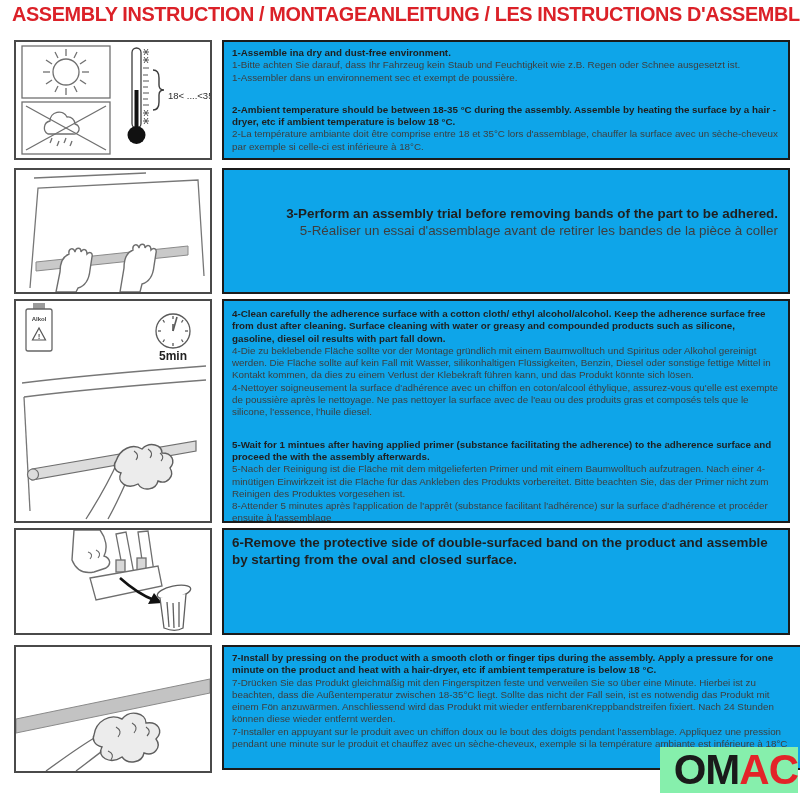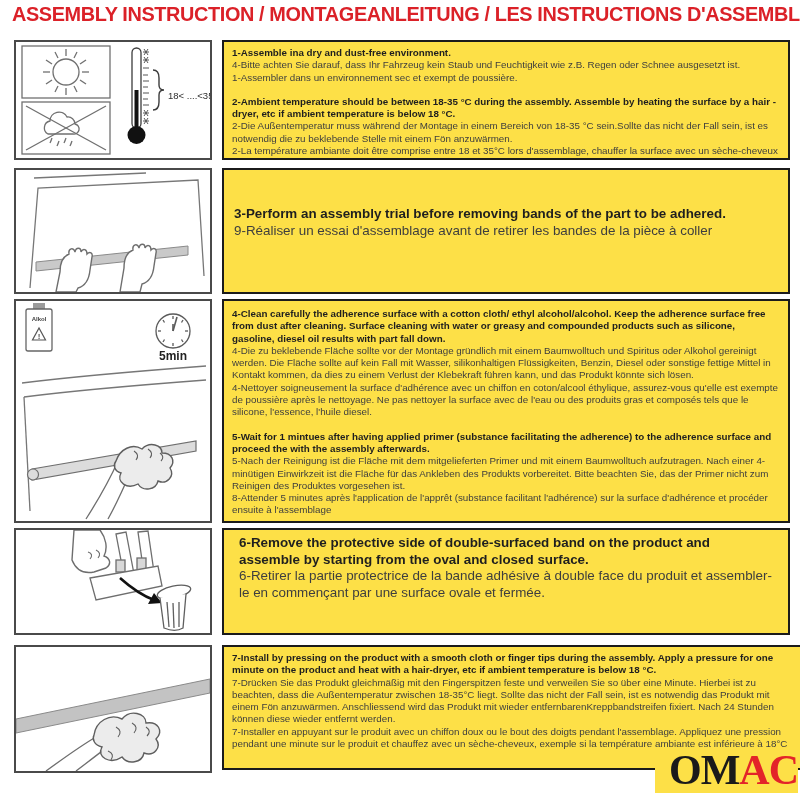--- a/index.html
+++ b/index.html
@@ -9,36 +9,36 @@
   }
   .title{
     position:absolute;top:2px;left:0;width:800px;text-align:center;
     font-size:20.5px;font-weight:bold;letter-spacing:-0.4px;white-space:nowrap;
     color:#DB2128;margin:0;transform:scaleX(0.97);transform-origin:center;
   }
   .ibox{
     position:absolute;border:2px solid #4a4a4a;background:#fff;box-sizing:border-box;
   }
   .tbox{
-    position:absolute;border:2px solid #1b1b1b;background:#fde047;box-sizing:border-box;
+    position:absolute;border:2px solid #1b1b1b;background:#0ea5e9;box-sizing:border-box;
     color:#3e3e3e;overflow:hidden;
   }
   .tbox p{margin:0;}
   .small p{font-size:9.8px;line-height:12.3px;}
   .big p{font-size:13.4px;line-height:16.5px;}
-  .sec + .sec{margin-top:12px;}
+  .sec + .sec{margin-top:20px;}
   p.en{font-weight:bold;color:#1f1f1f;}
   .pad-sm{padding:5px 8px;}
   .pad-3{padding:36px 10px 0 10px;}
-  .pad-4{padding:5px 15px;}
+  .pad-4{padding:5px 8px;}
   svg{display:block;}
   .logo{
-    position:absolute;top:747px;right:2px;background:#fde047;z-index:5;
+    position:absolute;top:747px;right:2px;background:#86efac;z-index:5;
     padding:2px 0 2px 14px;font-weight:bold;font-size:42px;line-height:42px;
-    letter-spacing:-1px;white-space:nowrap;font-family:Liberation Serif, serif;
+    letter-spacing:-1px;white-space:nowrap;
   }
   .logo .lb{color:#1a1a1a;}
   .logo .lr{color:#E32429;}
 </style>
 </head>
 <body>
 
 <h1 class="title">ASSEMBLY INSTRUCTION / MONTAGEANLEITUNG / LES INSTRUCTIONS D'ASSEMBLAGE</h1>
 
 <div class="ibox" style="left:14px;top:40px;width:198px;height:120px;">
@@ -101,50 +101,49 @@
 
       <path d="M137,28 q6,0 6,8 v7 q0,5 5,5 q-5,0 -5,5 v7 q0,8 -6,8" stroke="#3c3c3c" stroke-width="1.4"></path>
     </g>
     <text x="152" y="57" font-size="9.5" fill="#2e2e2e" font-family="Liberation Sans, sans-serif">18&lt; ....&lt;35 °C</text>
   </svg>
 </div>
 
 <div class="tbox small pad-sm" style="left:222px;top:40px;width:568px;height:120px;">
   <div class="sec">
     <p class="en">1-Assemble ina dry and dust-free environment.</p>
-    <p>4-Bitte achten Sie darauf, dass Ihr Fahrzeug kein Staub und Feuchtigkeit wie z.B. Regen oder Schnee ausgesetzt ist.</p>
+    <p>1-Bitte achten Sie darauf, dass Ihr Fahrzeug kein Staub und Feuchtigkeit wie z.B. Regen oder Schnee ausgesetzt ist.</p>
     <p>1-Assembler dans un environnement sec et exempt de poussière.</p>
   </div>
   <div class="sec">
     <p class="en">2-Ambient temperature should be between 18-35 °C  during the assembly. Assemble by heating the surface by a hair -dryer, etc if ambient temperature is below 18 °C.</p>
-    <p>2-Die Außentemperatur muss während der Montage in einem Bereich von 18-35 °C  sein.Sollte das nicht der Fall sein, ist es notwendig die zu beklebende Stelle mit einem Fön anzuwärmen.</p>
     <p>2-La température ambiante doit être comprise entre 18 et 35°C lors d'assemblage, chauffer la surface avec un sèche-cheveux par exemple si celle-ci est inférieure à 18°C.</p>
   </div>
 </div>
 
 <div class="ibox" style="left:14px;top:168px;width:198px;height:126px;">
   <svg width="194" height="122" viewBox="0 0 194 122">
     <g stroke="#777" fill="none" stroke-width="1.3">
       <path d="M18,8 L130,3"></path>
       <path d="M14,118 L22,18 L182,10 L188,106"></path>
     </g>
     <polygon points="20,92 172,76 172,85 20,101" fill="#c9c9c9" stroke="#8a8a8a" stroke-width="1"></polygon>
     <g fill="#fff" stroke="#6e6e6e" stroke-width="1.4">
       <path d="M40,122 L44,102 C44,92 48,86 53,84 C52,78 58,77 59,82 C60,77 65,77 65,82 C67,78 71,79 71,84 C74,81 77,83 76,87 L74,100 C73,110 69,116 62,118 L60,122 Z"></path>
     </g>
     <g fill="#fff" stroke="#6e6e6e" stroke-width="1.4">
       <path d="M104,122 L108,98 C108,88 112,82 117,80 C116,74 122,73 123,78 C124,73 129,73 129,78 C131,74 135,75 135,80 C138,77 141,79 140,83 L138,96 C137,106 133,112 126,114 L124,122 Z"></path>
     </g>
   </svg>
 </div>
 
-<div class="tbox big pad-3" style="left:222px;top:168px;width:568px;height:126px;">
+<div class="tbox big pad-3" style="left:222px;top:168px;width:568px;height:126px;text-align:right;">
   <div class="sec">
     <p class="en">3-Perform an assembly trial before removing bands of the part to be adhered.</p>
-    <p>9-Réaliser un essai d'assemblage avant de retirer les bandes de la pièce à coller</p>
+    <p>5-Réaliser un essai d'assemblage avant de retirer les bandes de la pièce à coller</p>
   </div>
 </div>
 
 <div class="ibox" style="left:14px;top:299px;width:198px;height:224px;">
   <svg width="194" height="220" viewBox="0 0 194 220">
 
     <g>
       <rect x="17" y="2" width="12" height="7" fill="#9b9b9b" stroke="none"></rect>
       <rect x="10" y="8" width="26" height="42" rx="2" fill="#fff" stroke="#666" stroke-width="1.3"></rect>
       <text x="23" y="20" font-size="6" text-anchor="middle" fill="#444" font-weight="bold" font-family="Liberation Sans, sans-serif">Alkol</text>
@@ -230,21 +229,20 @@
       <line x1="151" y1="72" x2="153" y2="97"></line>
         <line x1="157" y1="73" x2="158" y2="98"></line>
       <line x1="163" y1="72" x2="163" y2="97"></line>
     </g>
   </svg>
 </div>
 
 <div class="tbox big pad-4" style="left:222px;top:528px;width:568px;height:107px;">
   <div class="sec">
     <p class="en">6-Remove the protective side of double-surfaced band on the product and assemble by starting from the oval and closed surface.</p>
-    <p>6-Retirer la partie protectrice de la bande adhésive à double face du produit et assembler-le en commençant par une surface ovale et fermée.</p>
   </div>
 </div>
 
 <div class="ibox" style="left:14px;top:645px;width:198px;height:128px;">
   <svg width="194" height="124" viewBox="0 0 194 124">
     <polygon points="0,72 194,32 194,46 0,86" fill="#c3c3c3" stroke="#8a8a8a" stroke-width="1"></polygon>
     <g>
       <path d="M30,124 C52,108 66,98 80,90" stroke="#6e6e6e" fill="none" stroke-width="1.3"></path>
       <path d="M60,124 C76,112 86,104 94,98" stroke="#6e6e6e" fill="none" stroke-width="1.3"></path>
       <path d="M78,88 c2,-14 16,-22 28,-16 c8,-10 24,-6 24,4 c12,-2 18,8 10,16 c6,8 -2,18 -12,14 c-2,10 -16,12 -22,4 c-12,8 -26,0 -20,-10 c-8,-2 -10,-8 -8,-12 z" fill="#ececec" stroke="#5f5f5f" stroke-width="1.4"></path>

